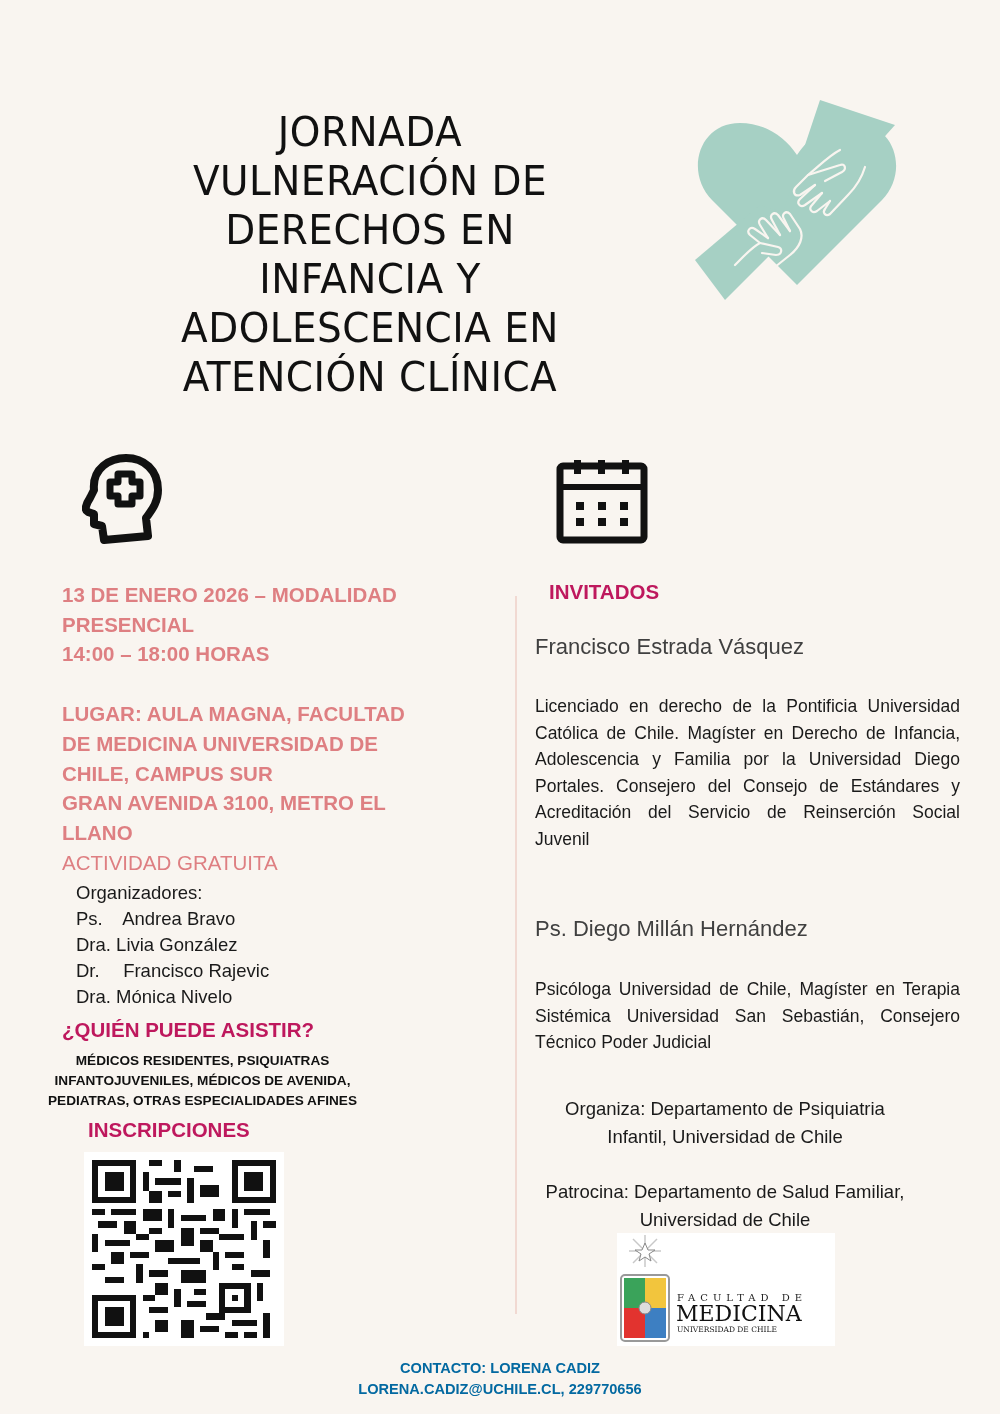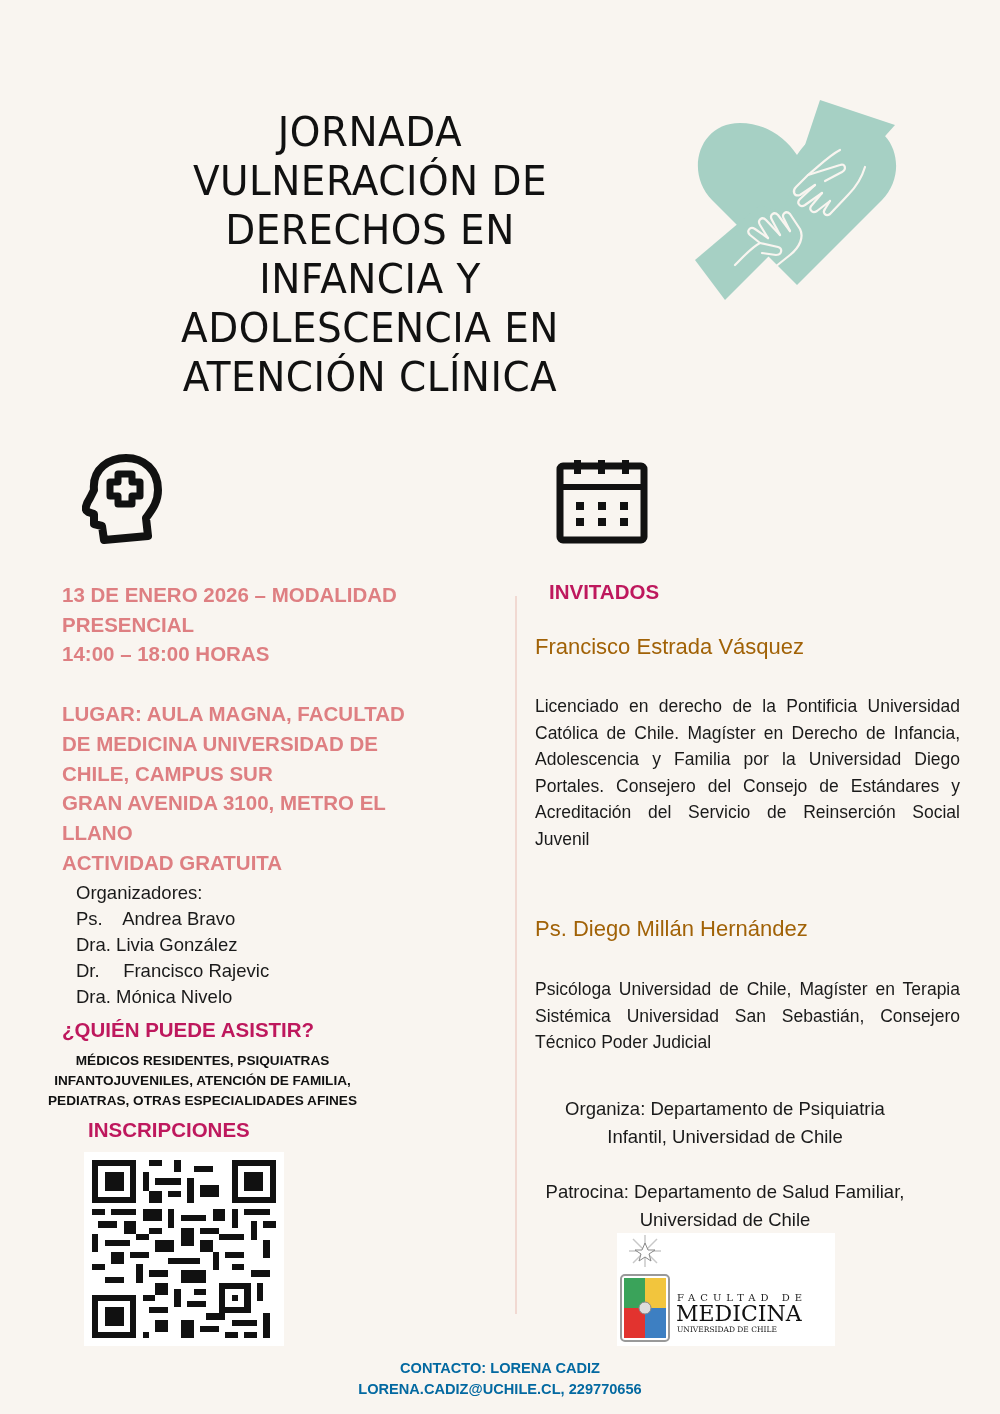--- a/index.html
+++ b/index.html
@@ -16,31 +16,31 @@
   .title span { display: block; }
   .heart { left: 690px; top: 95px; width: 215px; height: 215px; }
   .head-icon { left: 82px; top: 452px; width: 84px; height: 96px; }
   .cal-icon { left: 556px; top: 458px; width: 92px; height: 86px; }
   .divider { left: 515px; top: 596px; width: 2px; height: 718px; background: #f1d9d2; }
   .pink { color: #de7f82; }
   .teal { color: #be185d; }
   .event-block { left: 62px; top: 580px; width: 420px; font-weight: 700; font-size: 20.5px; line-height: 29.7px; }
   .event-block .line { display: block; }
   .event-block .gap { height: 30px; }
-  .event-block .free { font-weight: 700; }
+  .event-block .free { font-weight: 400; }
   .organizers { left: 76px; top: 880px; width: 360px; font-size: 18.5px; line-height: 26px; color: #1a1a1a; }
   .organizers .row { display: block; }
   .organizers .ttl { display: inline-block; min-width: 42px; }
   .who-head { left: 62px; top: 1018px; font-weight: 700; font-size: 20.5px; }
   .who-body { left: 30px; top: 1051px; width: 345px; text-align: center; font-weight: 700; font-size: 13.6px; line-height: 20px; color: #111; }
   .insc-head { left: 88px; top: 1118px; font-weight: 700; font-size: 20.5px; }
   .qr { left: 84px; top: 1152px; width: 200px; height: 194px; background: #fff; }
   .qr svg { position: absolute; left: 8px; top: 8px; }
   .inv-head { left: 549px; top: 580px; font-weight: 700; font-size: 20.5px; }
-  .guest-name { left: 535px; font-size: 22px; color: #a16207; }
+  .guest-name { left: 535px; font-size: 22px; color: #404040; }
   .guest-bio { left: 535px; width: 425px; text-align: justify; text-align-last: left; font-size: 17.5px; line-height: 26.5px; color: #1a1a1a; }
   .org-note { left: 520px; width: 410px; text-align: center; font-size: 18.5px; line-height: 27.5px; color: #1a1a1a; }
   .logo { left: 617px; top: 1233px; width: 218px; height: 113px; background: #fff; }
   .contact { left: 250px; top: 1358px; width: 500px; text-align: center; font-weight: 700; font-size: 14.6px; line-height: 20.5px; color: #0369a1; }
 </style>
 </head>
 <body>
 
 <div class="abs title">
   <span>JORNADA</span>
@@ -113,21 +113,21 @@
   <span class="row">Organizadores:</span>
   <span class="row"><span class="ttl">Ps.</span> <span>Andrea Bravo</span></span>
   <span class="row"><span>Dra.</span> <span>Livia González</span></span>
   <span class="row"><span class="ttl">Dr.</span> <span>Francisco Rajevic</span></span>
   <span class="row"><span>Dra.</span> <span>Mónica Nivelo</span></span>
 </div>
 
 <div class="abs who-head teal">¿QUIÉN PUEDE ASISTIR?</div>
 <div class="abs who-body">
   <div>MÉDICOS RESIDENTES, PSIQUIATRAS</div>
-  <div>INFANTOJUVENILES, ATENCIÓN DE FAMILIA,</div>
+  <div>INFANTOJUVENILES, MÉDICOS DE AVENIDA,</div>
   <div>PEDIATRAS, OTRAS ESPECIALIDADES AFINES</div>
 </div>
 
 <div class="abs insc-head teal">INSCRIPCIONES</div>
 <div class="abs qr">
   <svg width="184" height="178" viewBox="0 0 29 29" preserveAspectRatio="none" shape-rendering="crispEdges">
     <g fill="#111">
       <path d="M0 0h7v7h-7z M1 1v5h5v-5z" fill-rule="evenodd"></path>
       <rect x="2" y="2" width="3" height="3"></rect>
       <path d="M22 0h7v7h-7z M23 1v5h5v-5z" fill-rule="evenodd"></path>

